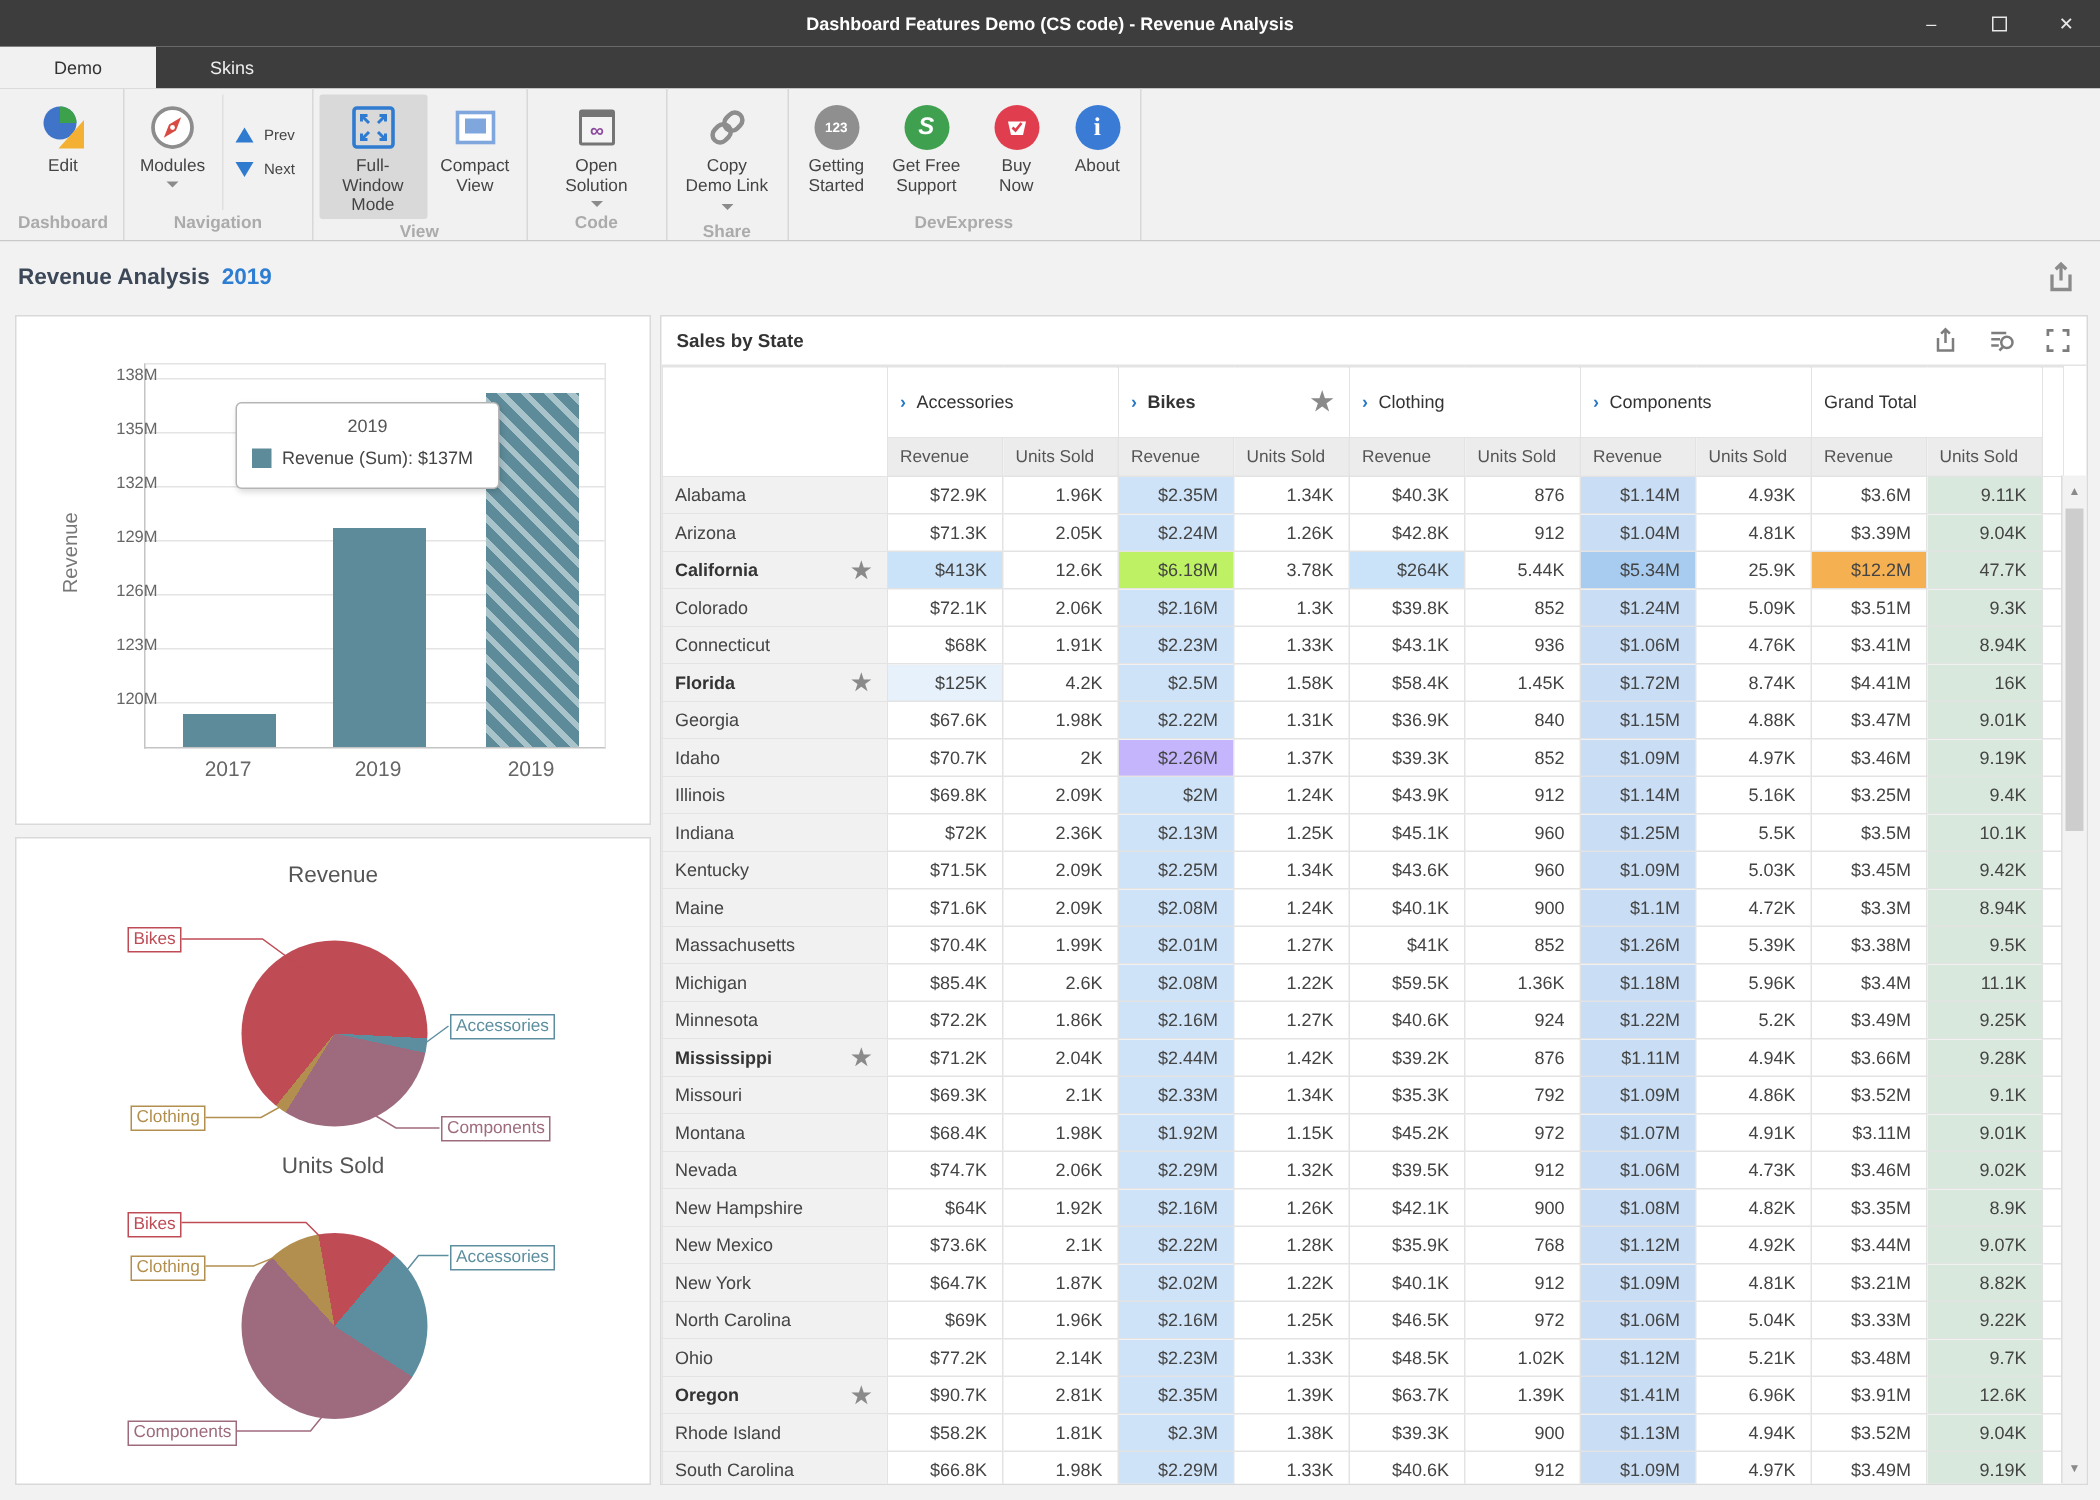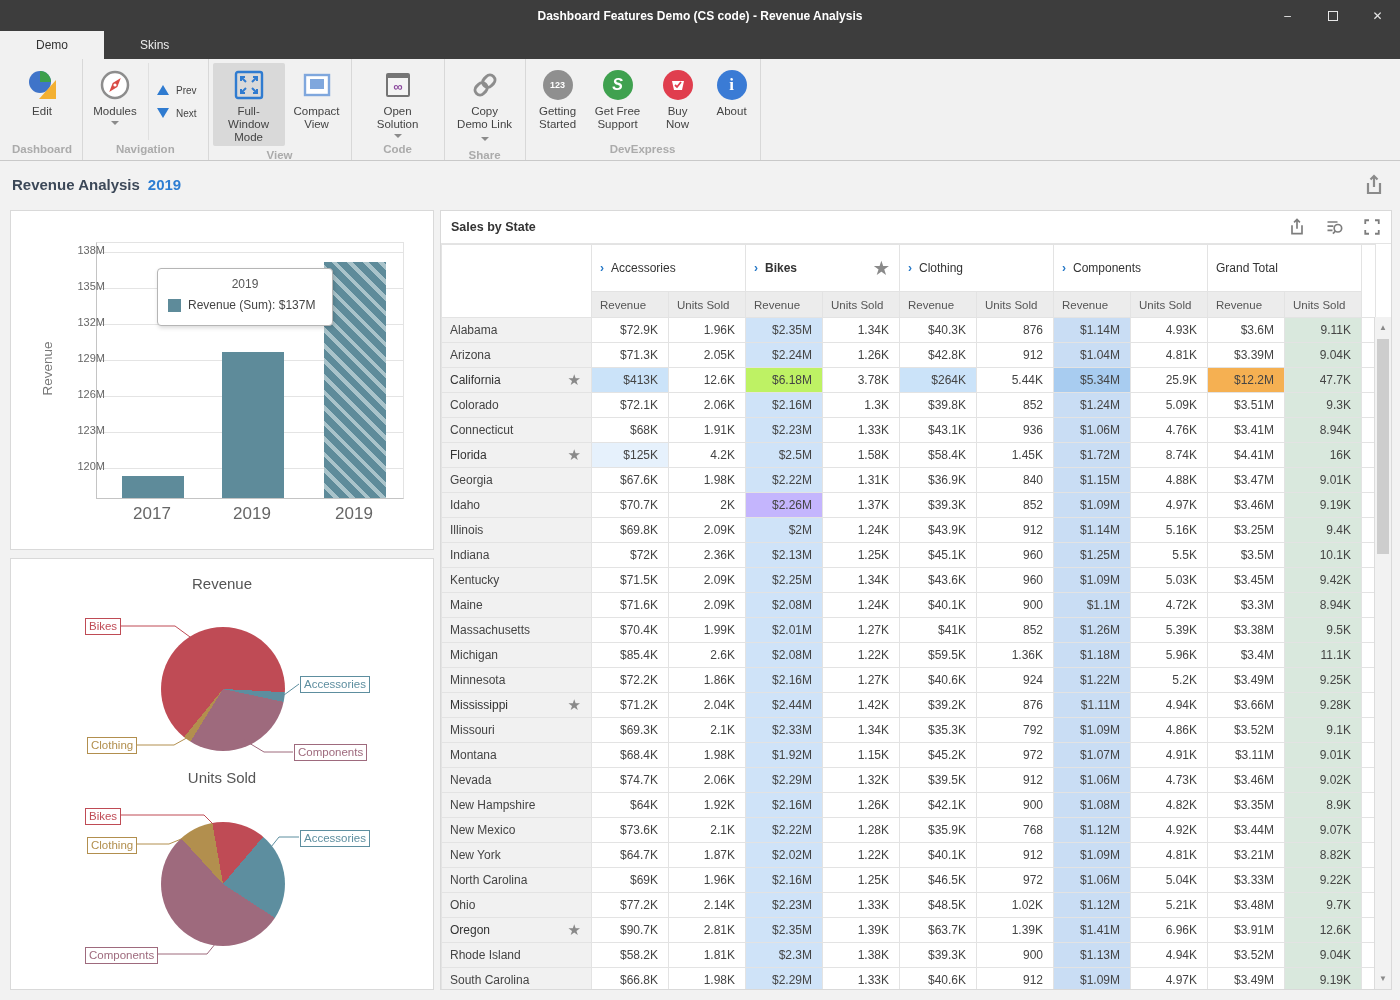--- a/index.html
+++ b/index.html
@@ -63,21 +63,21 @@
   
   .plot { position:absolute; left:85px; top:31px; width:308px; height:257px;
     border:1px solid #e3e3e3; border-left:1px solid #c4c4c4;
     border-bottom:1px solid #c4c4c4; }
   .gridline { position:absolute; left:0; width:100%; height:1px; background:#e4e4e4; }
   .ytick { position:absolute; right:328px; width:50px; text-align:right;
     font-size:11px; color:#666; }
   .bar { position:absolute; bottom:0; width:62px; background:#5e8b9a; }
   .bar.hatched { background:repeating-linear-gradient(45deg,#5e8b9a 0 7px,#a9c3ca 7px 11px); }
   .xlabel { position:absolute; top:293px; width:62px; text-align:center;
-    font-size:17px; color:#666; }
+    font-size:14px; color:#666; }
   .ylab { position:absolute; left:-14px; top:150px; transform:rotate(-90deg);
     font-size:13.5px; color:#777; width:100px; text-align:center; }
   .tooltip { position:absolute; left:146px; top:57px; width:176px; height:58px;
     background:#fff; border:1px solid #b5b5b5; border-radius:4px; z-index:5;
     box-shadow:1px 2px 4px rgba(0,0,0,0.15); padding:8px 10px; }
   .tooltip .tt { text-align:center; font-size:12px; color:#555; margin-bottom:7px; }
   .tooltip .tl { display:flex; align-items:center; gap:7px; font-size:12px; color:#444; }
   .swatch { width:13px; height:13px; background:#5e8b9a; display:inline-block; }
 
   
@@ -95,21 +95,21 @@
   table.grid { border-collapse:collapse; table-layout:fixed; width:935px;
     font-size:12px; color:#444; }
   .grid th, .grid td { border:1px solid #e3e3e3; height:25px; padding:0 8px;
     overflow:hidden; white-space:nowrap; font-weight:normal; }
   .grid .grow th { height:47px; vertical-align:middle; text-align:left;
     background:#fff; font-size:12px; color:#333; position:relative; }
   .grid .srow th { height:26px; background:#ececec; text-align:left;
     font-size:11.5px; color:#555; }
   .grid td.num { text-align:right; padding-right:10px; background:#fff; }
   .grid td.state { background:#f1f1f1; position:relative; }
-  .grid td.state.bold { font-weight:normal; color:#333; }
+  .grid td.state.bold { font-weight:bold; color:#333; }
   .chev { color:#2779c7; font-weight:bold; margin-right:7px; font-size:12px; }
   .hstar { position:absolute; right:10px; top:50%; transform:translateY(-50%);
     color:#8a8a8a; font-size:15px; }
   .corner { background:#f7f7f7; }
   .filler { background:#fff; }
 
   
   .vscroll { position:absolute; right:0; top:106px; bottom:0; width:17px;
     background:#f2f2f2; border-left:1px solid #dcdcdc; }
   .varrow { position:absolute; left:0; width:16px; height:17px; color:#8a8a8a;

